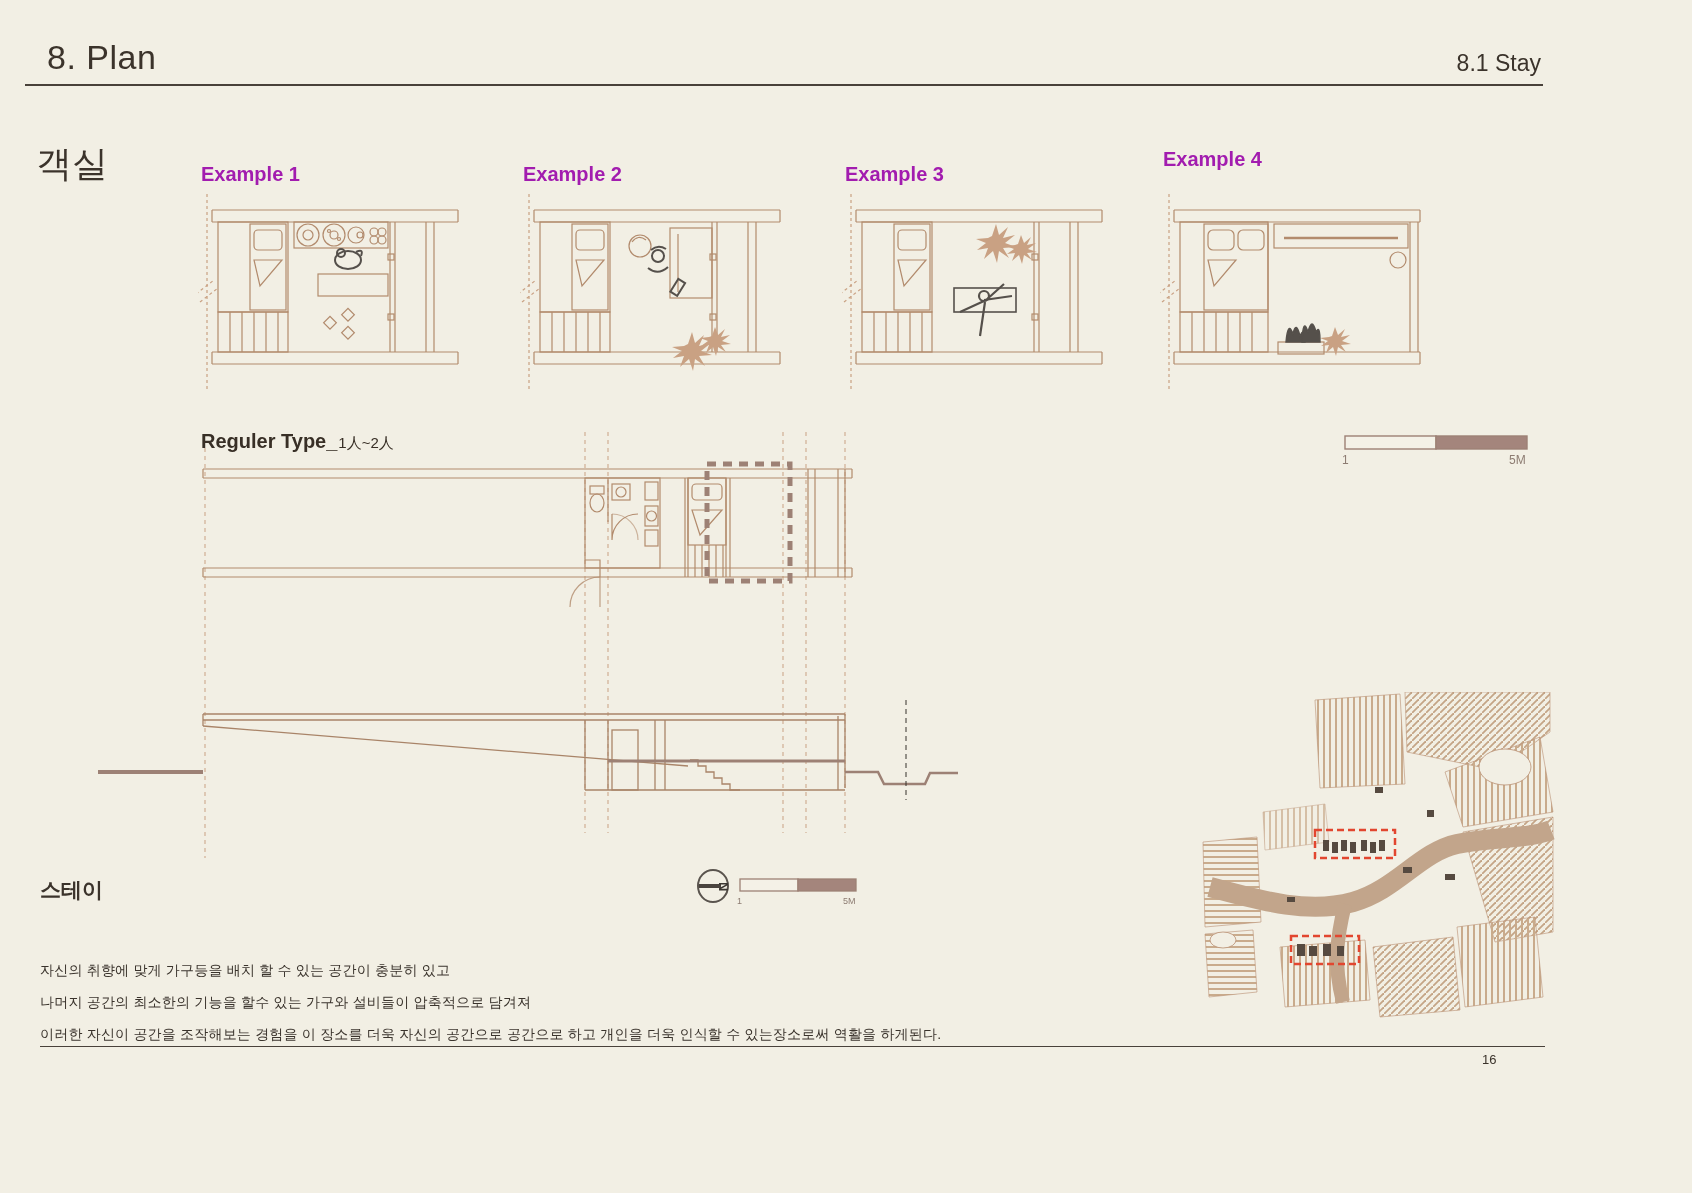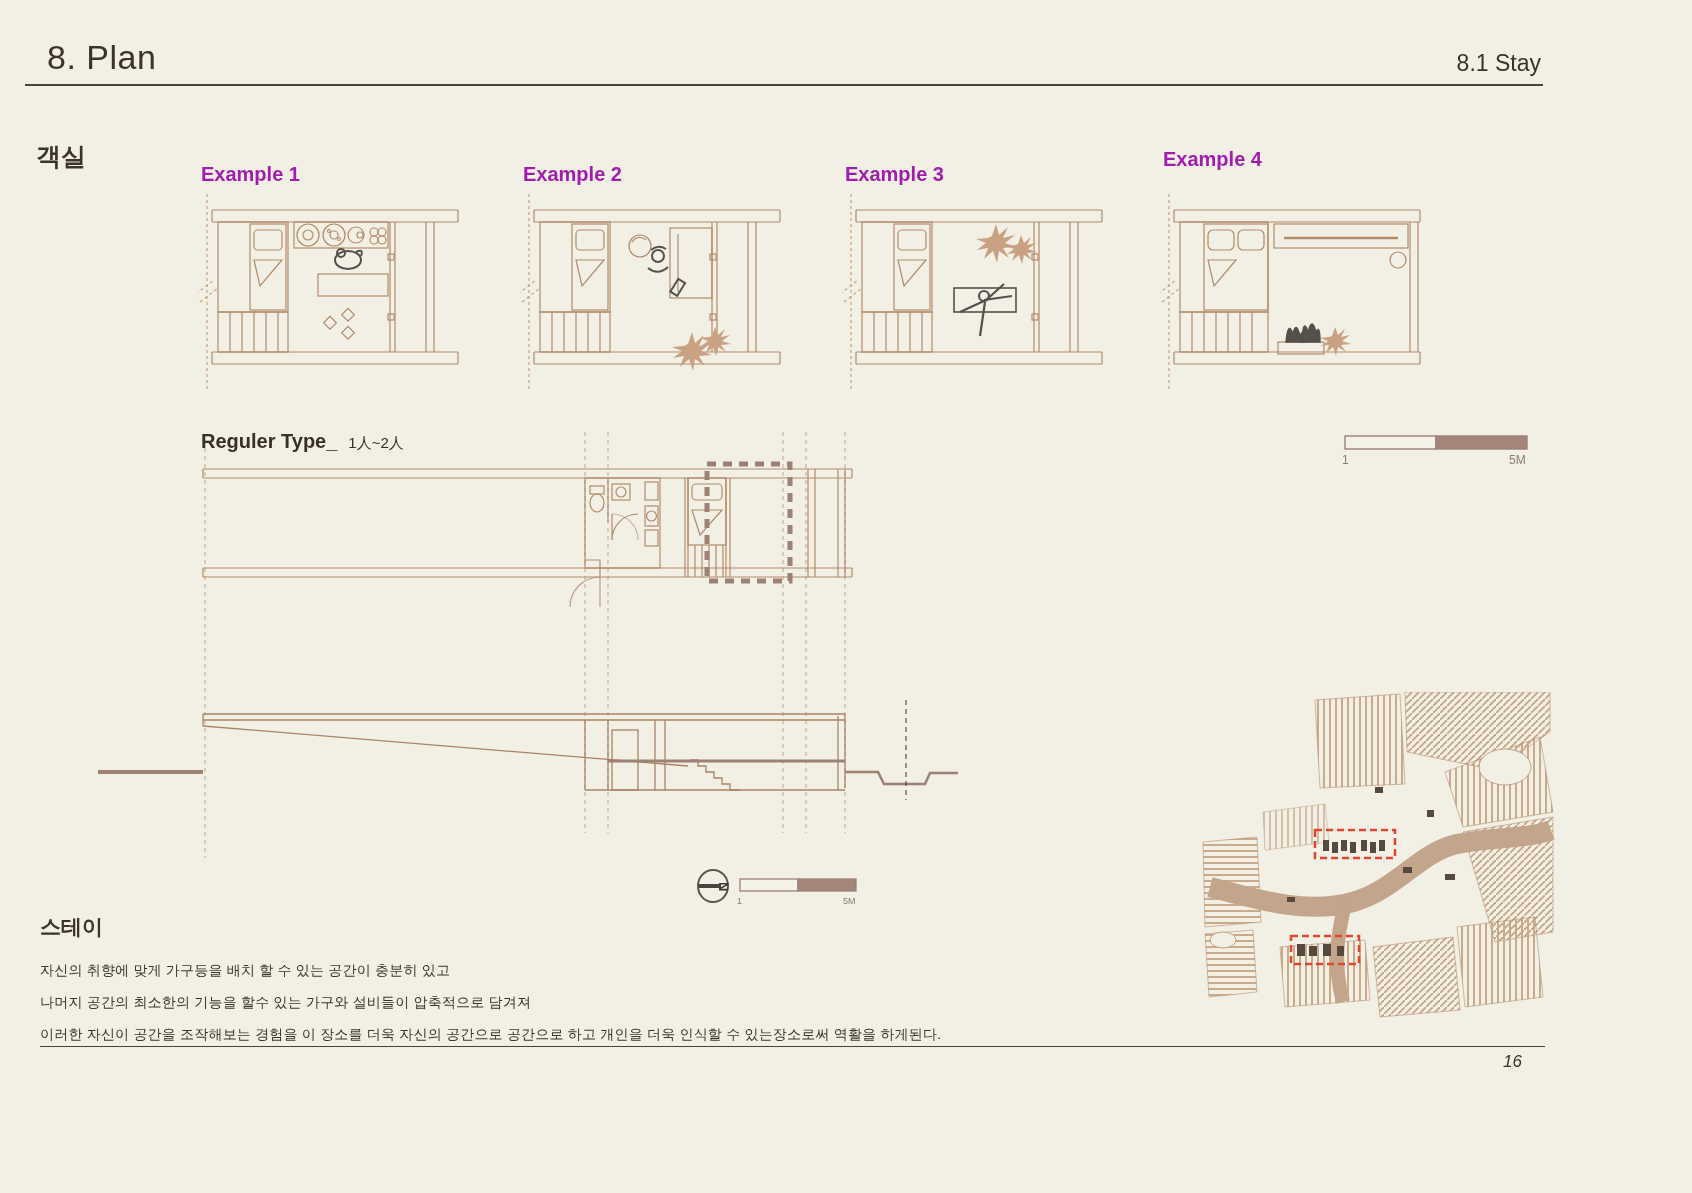--- a/index.html
+++ b/index.html
@@ -5,29 +5,29 @@
   html,body{margin:0;padding:0;}
   body{background:#d8d5cc;font-family:"Liberation Sans","DejaVu Sans",sans-serif;}
   .page{position:relative;width:1692px;height:1193px;background:#f2efe4;overflow:hidden;margin:0 auto;}
   .abs{position:absolute;}
   
   .hdr{left:25px;top:38px;width:1518px;display:flex;justify-content:space-between;align-items:flex-end;
        border-bottom:2px solid #49413a;padding-bottom:7px;gap:12px;}
   .hdr h1{margin:0 0 0 22px;font-size:34px;font-weight:400;color:#3b332b;letter-spacing:.5px;}
   .hdr .sub{font-size:23px;color:#3b332b;padding-right:2px;}
   
-  .kr-big{font-size:25px;font-weight:bold;color:#3b332b;}
+  .kr-big{font-size:36px;font-weight:normal;color:#3b332b;}
   .ex-label{font-size:20px;font-weight:bold;color:#a21caf;}
-  .reg-row{display:flex;align-items:baseline;gap:11px;color:#382f26;}
+  .reg-row{display:flex;align-items:baseline;gap:1px;color:#382f26;}
   .reg-row .t1{font-size:20px;font-weight:bold;}
   .reg-row .t2{font-size:15px;font-weight:normal;}
-  .stay-h{font-size:21px;font-weight:bold;color:#3b332b;margin-top:37px;}
+  .stay-h{font-size:21px;font-weight:bold;color:#3b332b;}
   .stay-p{font-size:14px;color:#3a332c;letter-spacing:.2px;white-space:nowrap;}
   .bottom-rule{left:40px;top:1046px;width:1505px;border-top:1.5px solid #49413a;height:0;}
-  .pagenum{left:1482px;top:1052px;width:40px;text-align:right;font-size:17px;color:#3b332b;font-style:italic;}
+  .pagenum{left:1482px;top:1052px;width:40px;font-size:13px;color:#3b332b;}
   svg{display:block;}
 </style>
 </head>
 <body>
 
 <div class="page">
 
   <div class="abs hdr">
     <h1>8. Plan</h1>
     <span class="sub">8.1 Stay</span>

